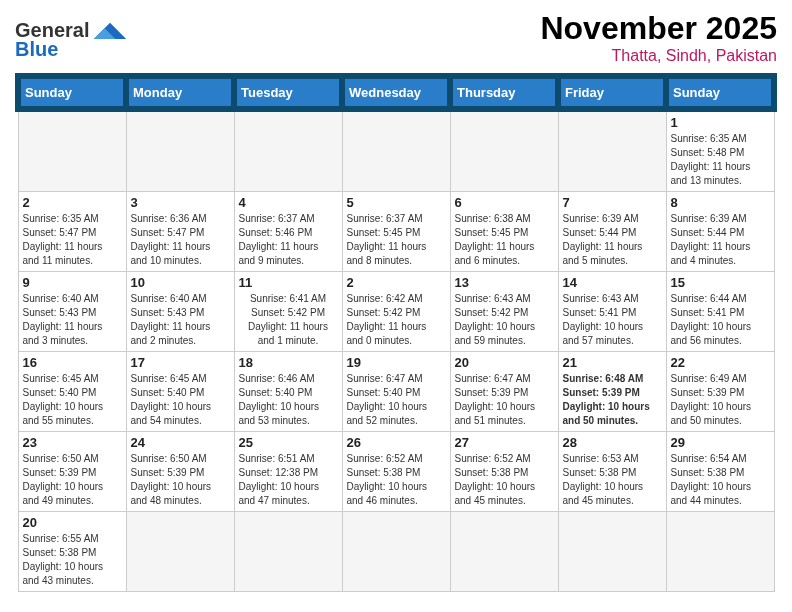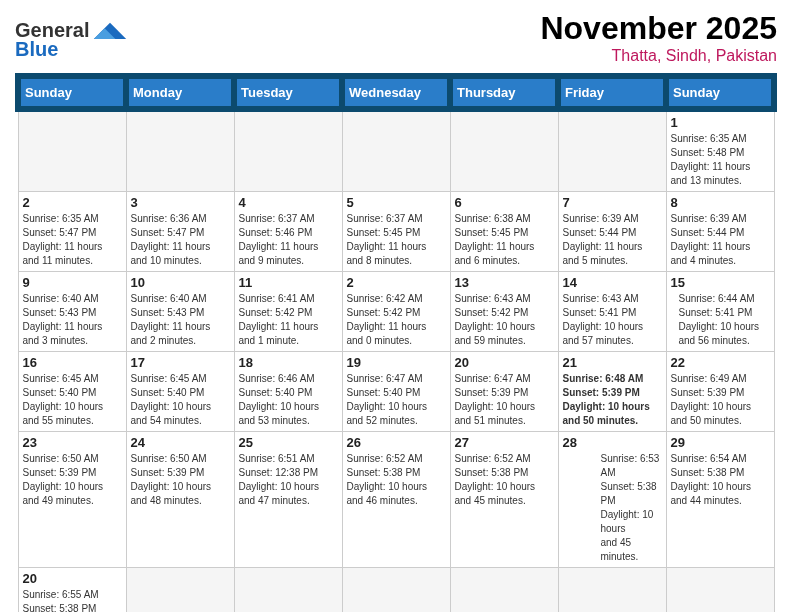--- a/index.html
+++ b/index.html
@@ -192,21 +192,21 @@
         </td>
         <td>
           <span class="day-num">10</span>
           <div class="day-info" style="white-space: pre-line;">Sunrise: 6:40 AM
 Sunset: 5:43 PM
 Daylight: 11 hours
 and 2 minutes.</div>
         </td>
         <td>
           <span class="day-num">11</span>
-          <div class="day-info" style="white-space: pre-line;">Sunrise: 6:41 AM
+          <div class="day-info" style="white-space: pre-line; text-align: center;">Sunrise: 6:41 AM
 Sunset: 5:42 PM
 Daylight: 11 hours
 and 1 minute.</div>
         </td>
         <td>
           <span class="day-num">2</span>
           <div class="day-info" style="white-space: pre-line;">Sunrise: 6:42 AM
 Sunset: 5:42 PM
 Daylight: 11 hours
 and 0 minutes.</div>
@@ -220,21 +220,21 @@
         </td>
         <td>
           <span class="day-num">14</span>
           <div class="day-info" style="white-space: pre-line;">Sunrise: 6:43 AM
 Sunset: 5:41 PM
 Daylight: 10 hours
 and 57 minutes.</div>
         </td>
         <td>
           <span class="day-num">15</span>
-          <div class="day-info" style="white-space: pre-line; margin-left: 8px;">Sunrise: 6:44 AM
+          <div class="day-info" style="white-space: pre-line;">Sunrise: 6:44 AM
 Sunset: 5:41 PM
 Daylight: 10 hours
 and 56 minutes.</div>
         </td>
       </tr>
       <tr>
         <td>
           <span class="day-num">16</span>
           <div class="day-info" style="white-space: pre-line;">Sunrise: 6:45 AM
 Sunset: 5:40 PM
@@ -315,21 +315,21 @@
         </td>
         <td>
           <span class="day-num">27</span>
           <div class="day-info" style="white-space: pre-line;">Sunrise: 6:52 AM
 Sunset: 5:38 PM
 Daylight: 10 hours
 and 45 minutes.</div>
         </td>
         <td>
           <span class="day-num">28</span>
-          <div class="day-info" style="white-space: pre-line; margin-left: 38px;">Sunrise: 6:53 AM
+          <div class="day-info" style="white-space: pre-line;">Sunrise: 6:53 AM
 Sunset: 5:38 PM
 Daylight: 10 hours
 and 45 minutes.</div>
         </td>
         <td>
           <span class="day-num">29</span>
           <div class="day-info" style="white-space: pre-line;">Sunrise: 6:54 AM
 Sunset: 5:38 PM
 Daylight: 10 hours
 and 44 minutes.</div>

